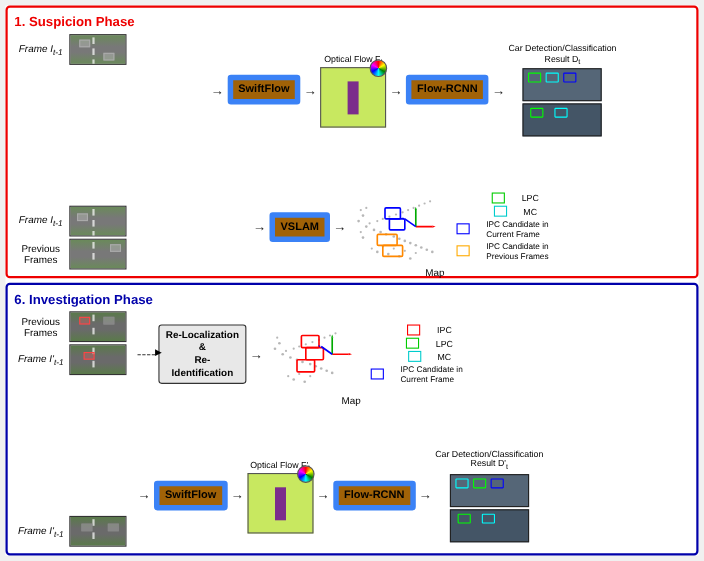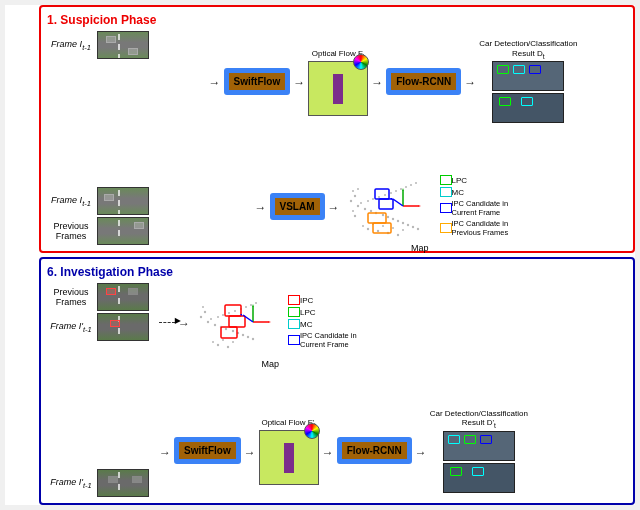--- a/index.html
+++ b/index.html
@@ -12,21 +12,20 @@
       overflow: hidden;
     }
     .main-container {
       width: 630px;
       height: 500px;
       margin: 5px;
       background: white;
       display: flex;
       flex-direction: column;
       gap: 4px;
-      padding-left: 34px;
     }
     
     .phase-box {
       border: 2px solid;
       border-radius: 4px;
       padding: 6px;
       position: relative;
       flex: 1;
     }
     .phase1 { border-color: #e00; }
@@ -113,21 +112,22 @@
     .legend-box {
       display: flex;
       flex-direction: column;
       gap: 2px;
       font-size: 8px;
       flex-shrink: 0;
     }
     .legend-item {
       display: flex;
       align-items: center;
-      gap: 0;
+      gap: 15px;
+      justify-content: center;
     }
     .legend-color {
       width: 12px;
       height: 10px;
       border: 1.5px solid;
       flex-shrink: 0;
     }
 
     
     svg.map-svg {
@@ -406,20 +406,24 @@
         </div>
       </div>
 
       <div style="display:flex; flex-direction:column; justify-content:space-between; flex:1; gap:2px;">
 
         <div style="display:flex; align-items:center; gap:3px; margin-top:4px;">
 
           <div style="border-top:1.5px dashed #333; width:16px; position:relative; flex-shrink:0;">
             <span style="position:absolute;right:-6px;top:-7px;font-size:8px;">▶</span>
           </div>
+          <div class="reloc-box">
+            <span>Re-Localization &amp;</span><br>
+            <span>Re-Identification</span>
+          </div>
           <span class="small-arrow">→</span>
 
           <div class="map-box" style="position:relative;">
             <svg class="map-svg" viewBox="0 0 90 70">
               <g fill="#999" opacity="0.7">
                 <circle cx="15" cy="35" r="1.2"></circle>
                   <circle cx="18" cy="32" r="1"></circle>
                   <circle cx="22" cy="38" r="1.2"></circle>
                 <circle cx="25" cy="30" r="1"></circle>
                   <circle cx="28" cy="40" r="1.2"></circle>

